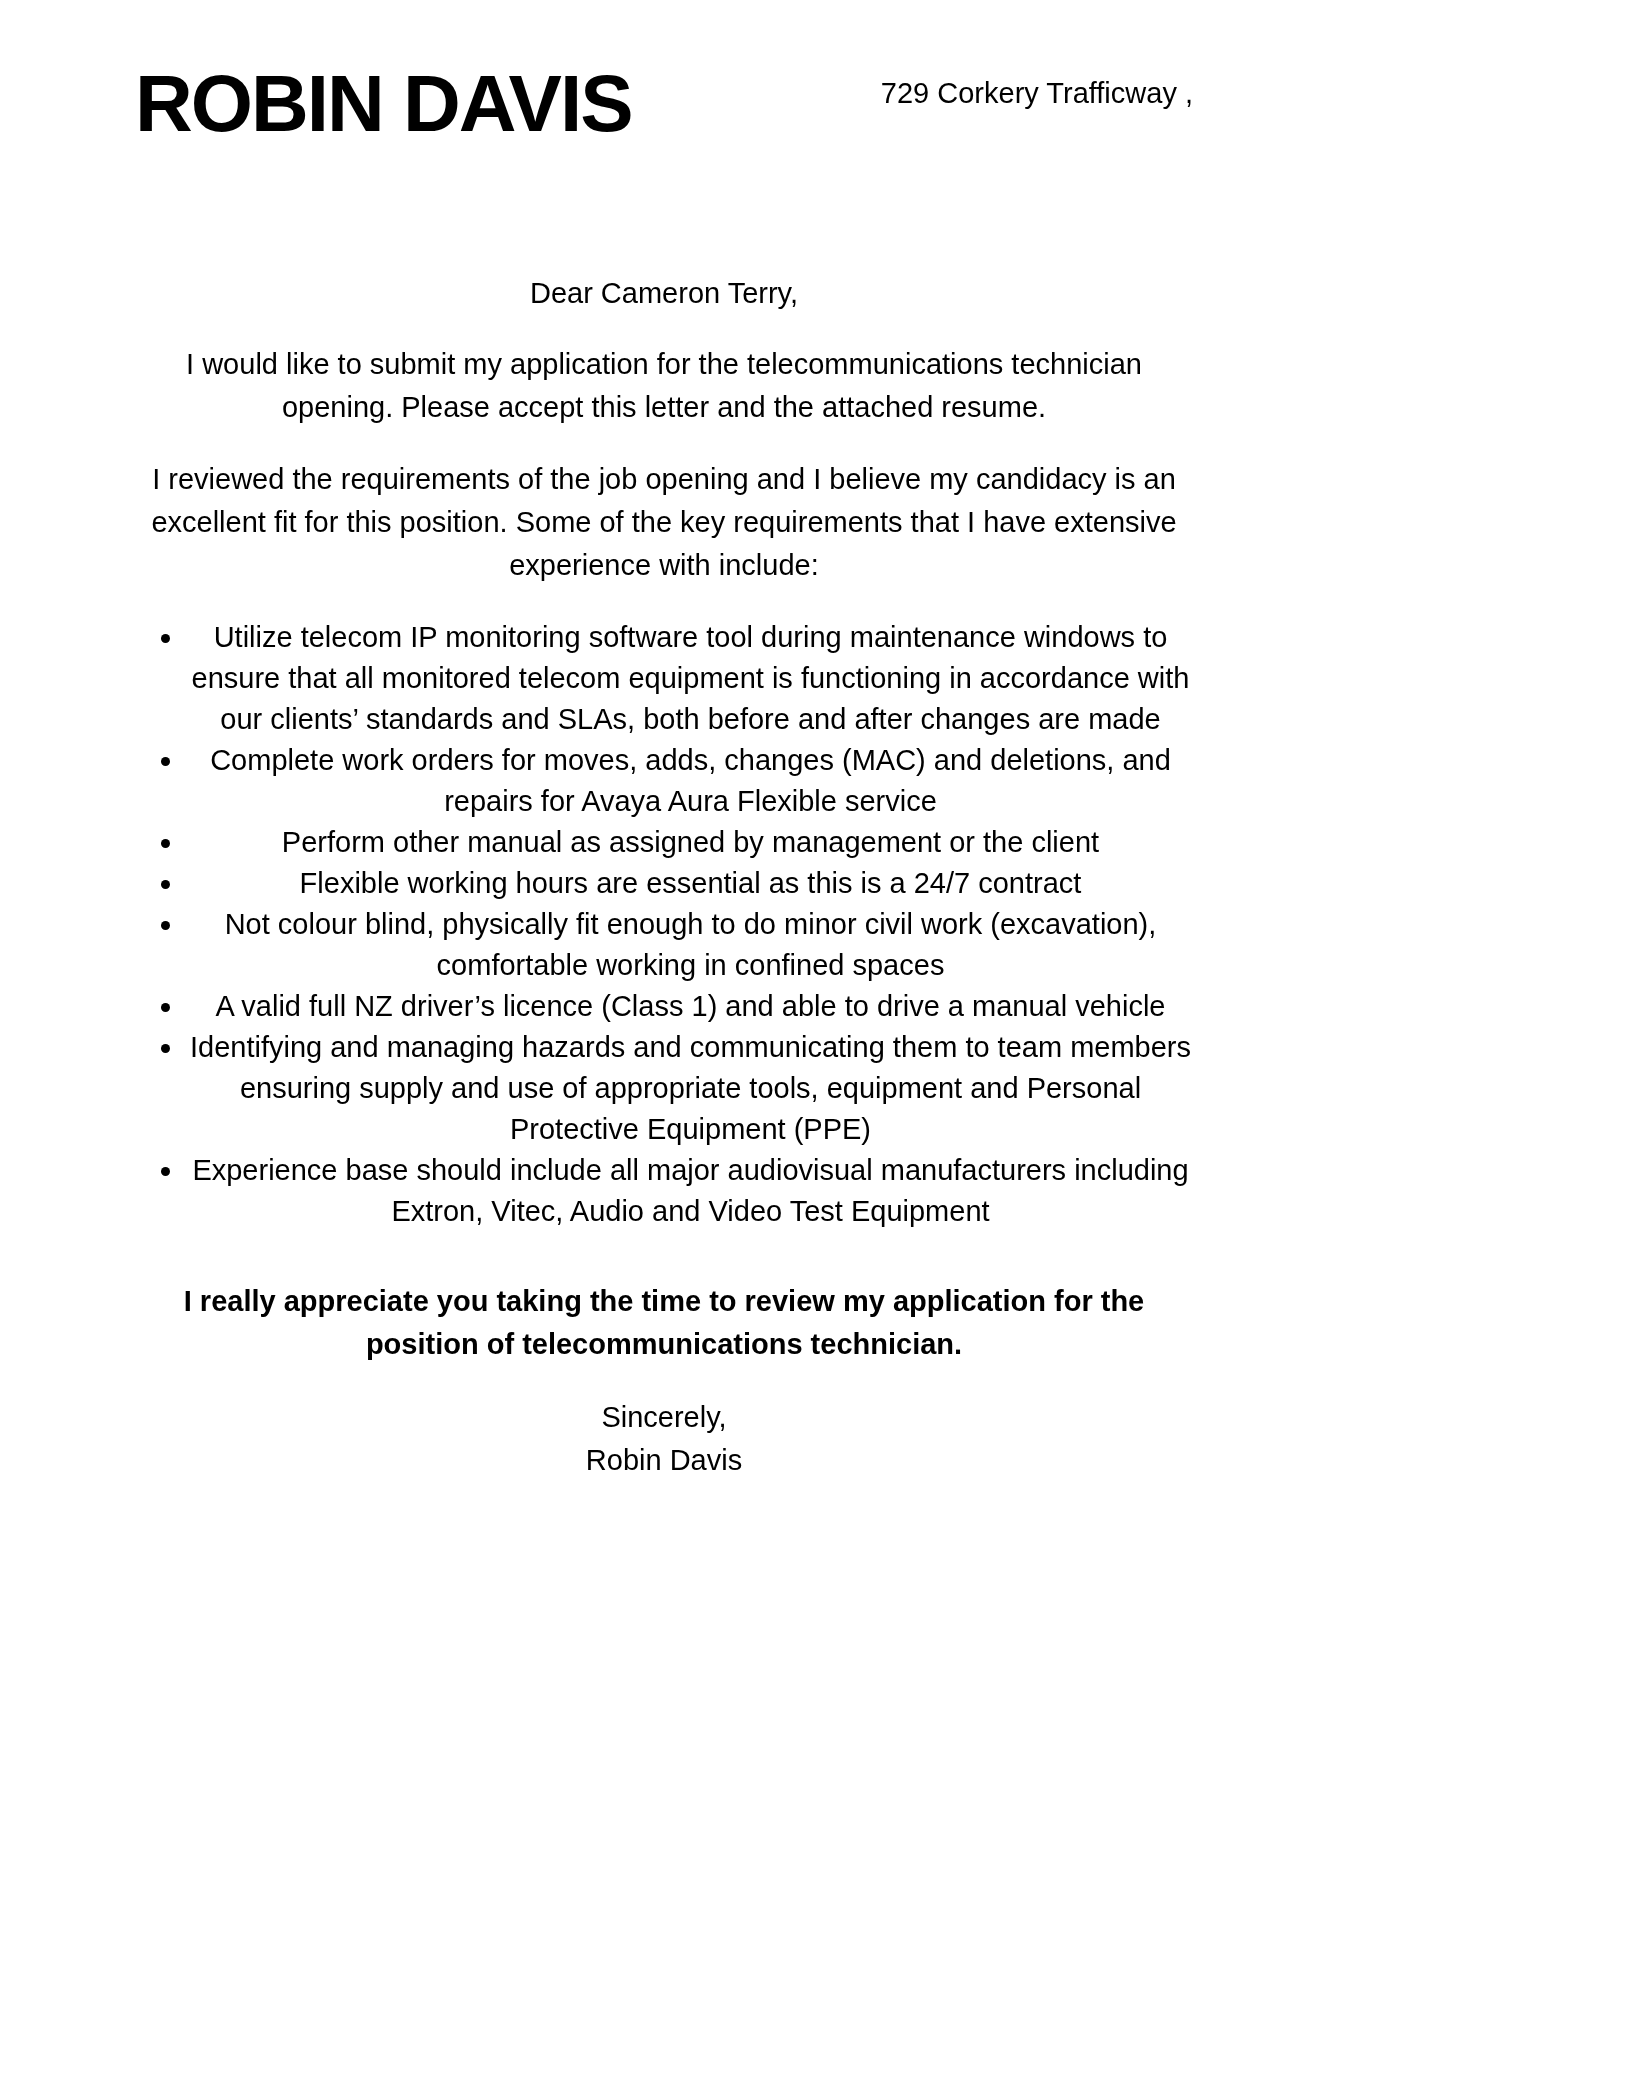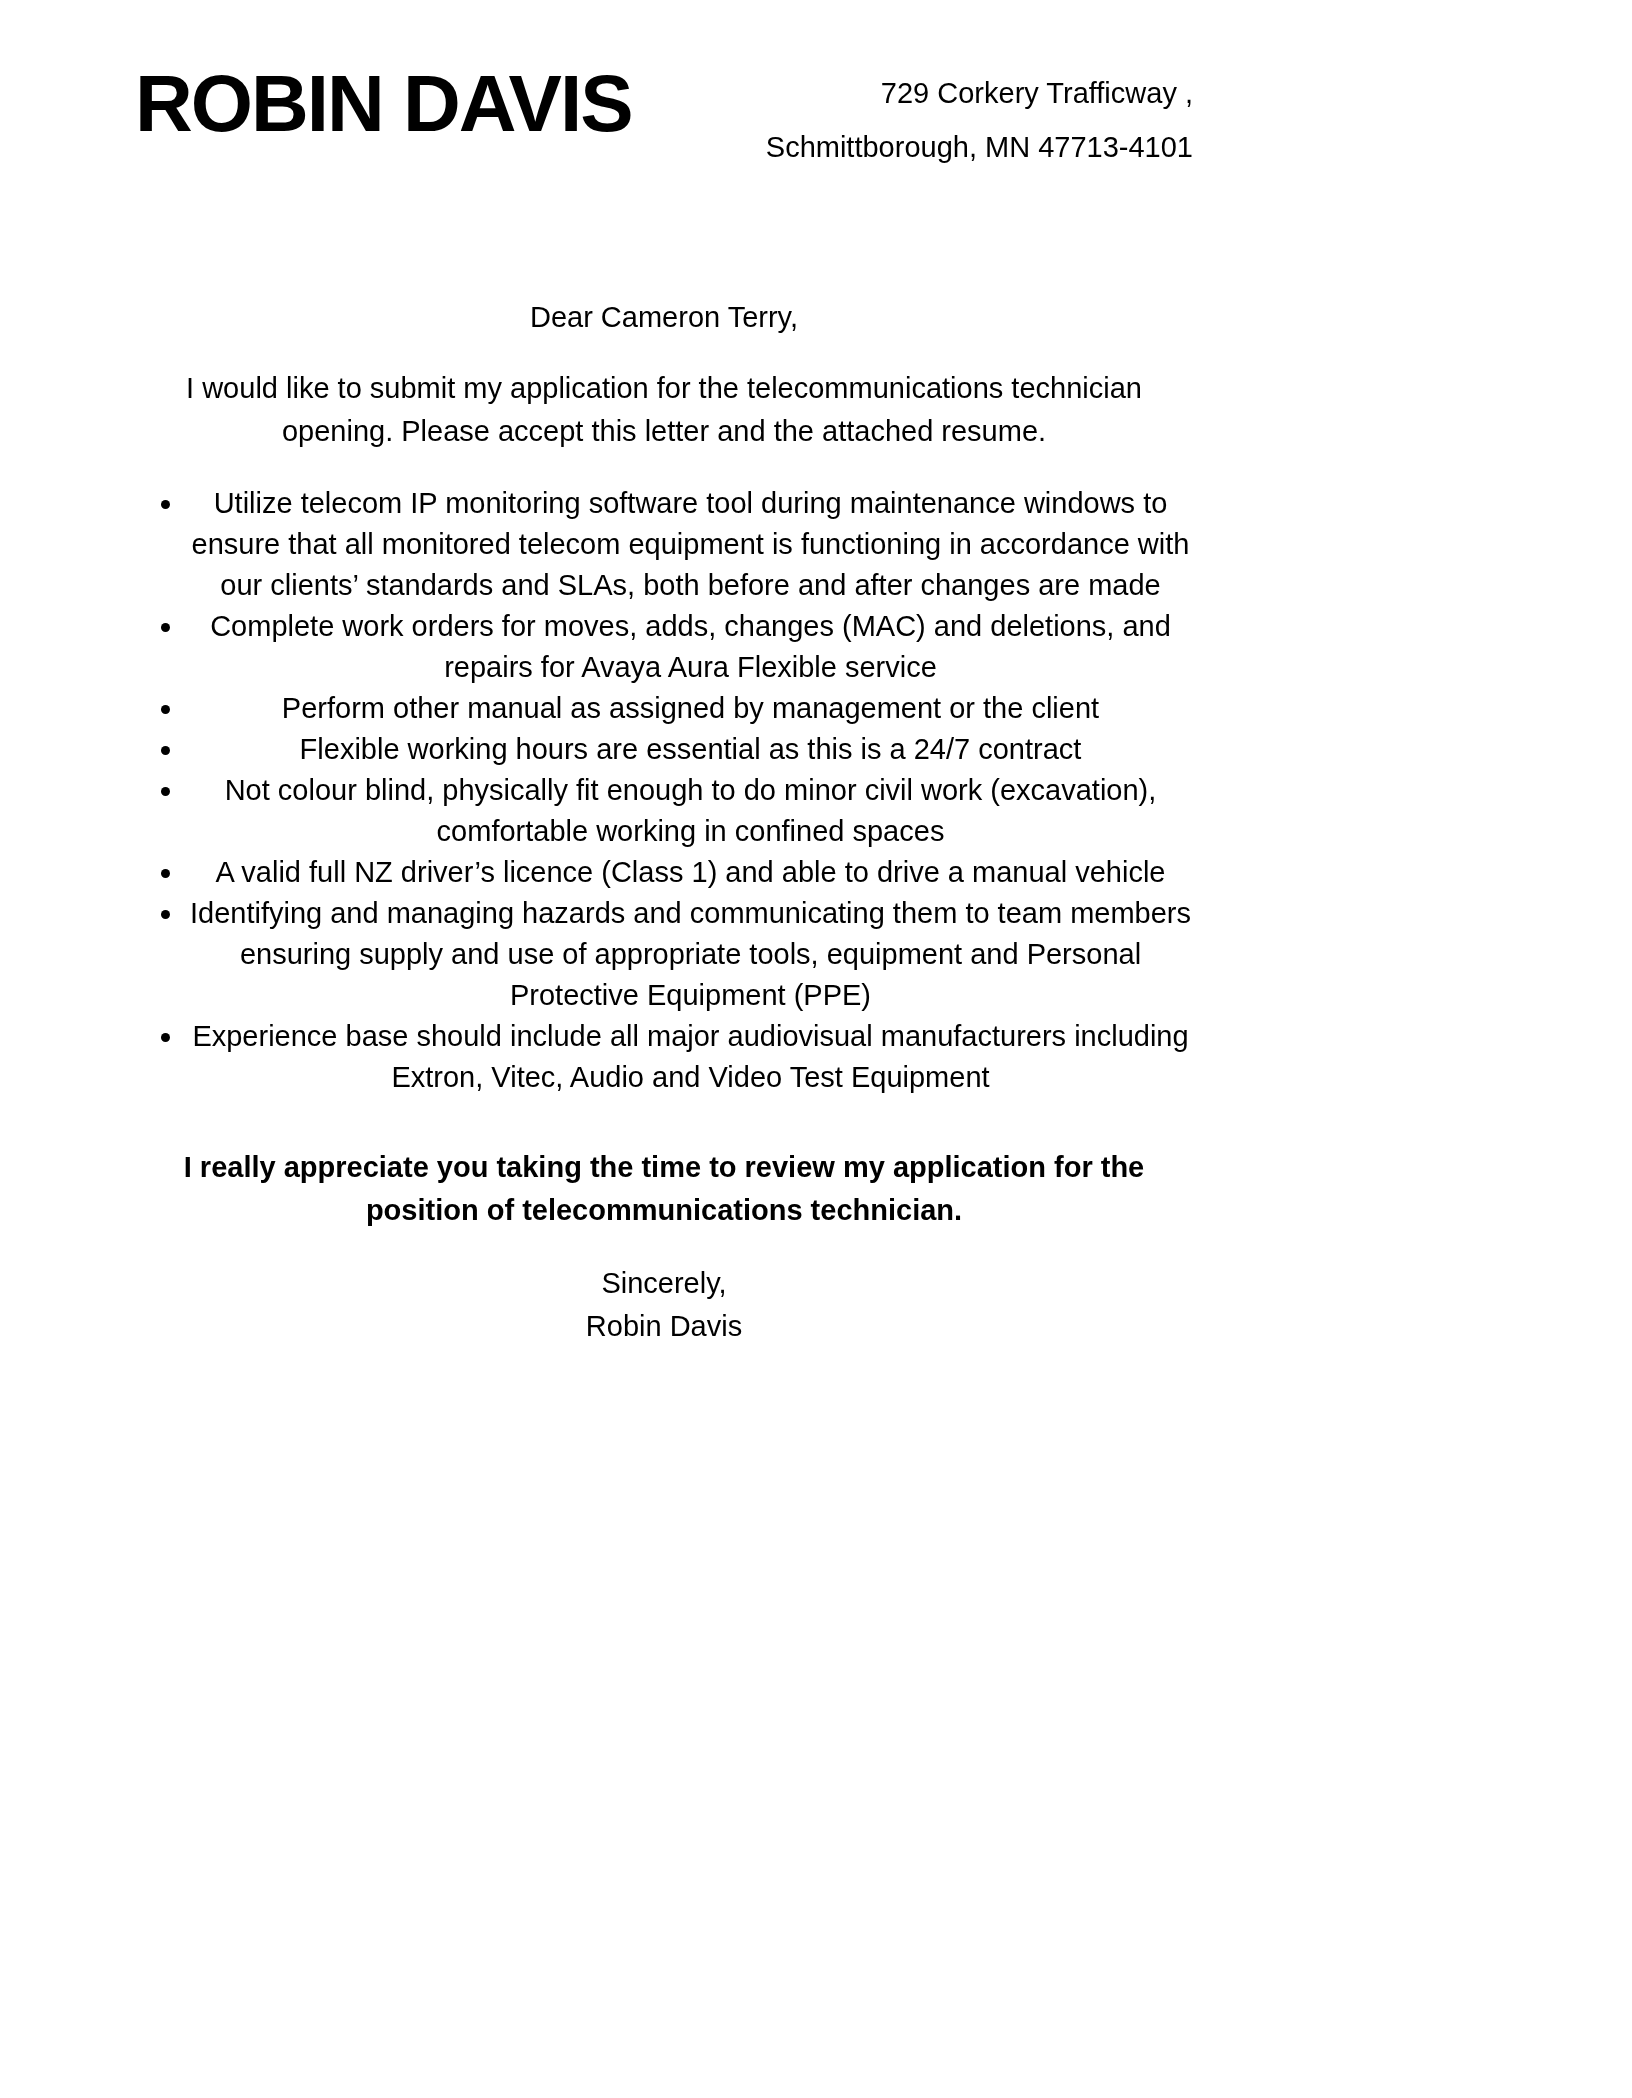--- a/index.html
+++ b/index.html
@@ -70,31 +70,31 @@
 </style>
 </head>
 <body>
 
 <div class="page">
 
   <div class="header">
     <div class="name">ROBIN DAVIS</div>
     <div class="address">
       <div>729 Corkery Trafficway ,</div>
-      <div>Schmittborough, MN 47713-4101</div>
     </div>
   </div>
 
   <div class="letter-body">
 
     <div class="greeting">Dear Cameron Terry,</div>
 
     <p class="para">I would like to submit my application for the telecommunications technician opening. Please accept this letter and the attached resume.</p>
 
 
+    <p class="para">I reviewed the requirements of the job opening and I believe my candidacy is an excellent fit for this position. Some of the key requirements that I have extensive experience with include:</p>
 
     <ul class="requirements">
       <li>Utilize telecom IP monitoring software tool during maintenance windows to ensure that all monitored telecom equipment is functioning in accordance with our clients’ standards and SLAs, both before and after changes are made</li>
       <li>Complete work orders for moves, adds, changes (MAC) and deletions, and repairs for Avaya Aura Flexible service</li>
       <li>Perform other manual as assigned by management or the client</li>
       <li>Flexible working hours are essential as this is a 24/7 contract</li>
       <li>Not colour blind, physically fit enough to do minor civil work (excavation), comfortable working in confined spaces</li>
       <li>A valid full NZ driver’s licence (Class 1) and able to drive a manual vehicle</li>
       <li>Identifying and managing hazards and communicating them to team members ensuring supply and use of appropriate tools, equipment and Personal Protective Equipment (PPE)</li>
       <li>Experience base should include all major audiovisual manufacturers including Extron, Vitec, Audio and Video Test Equipment</li>

